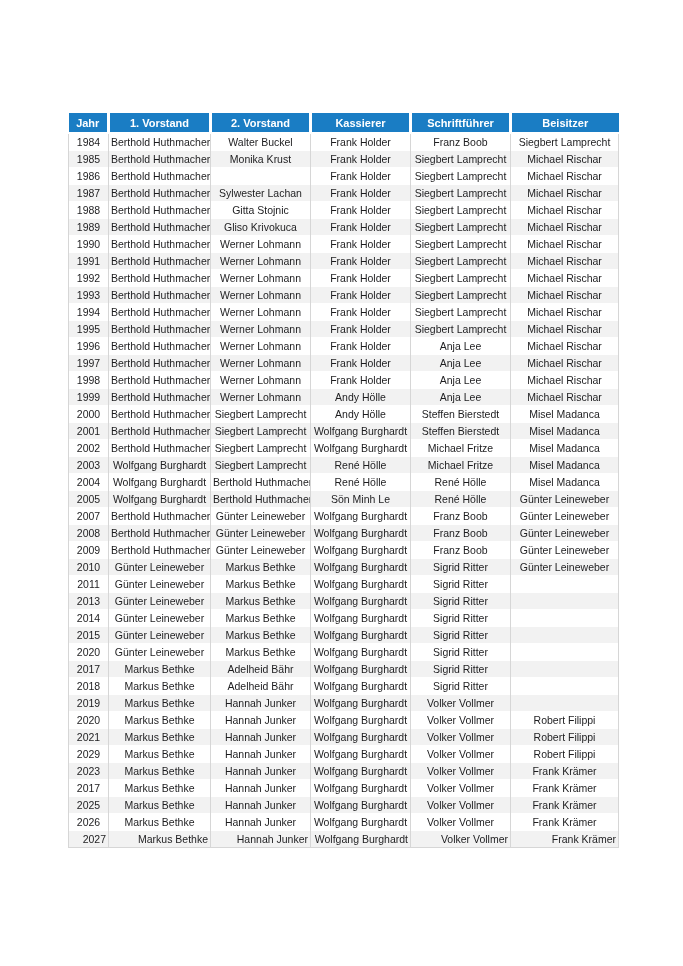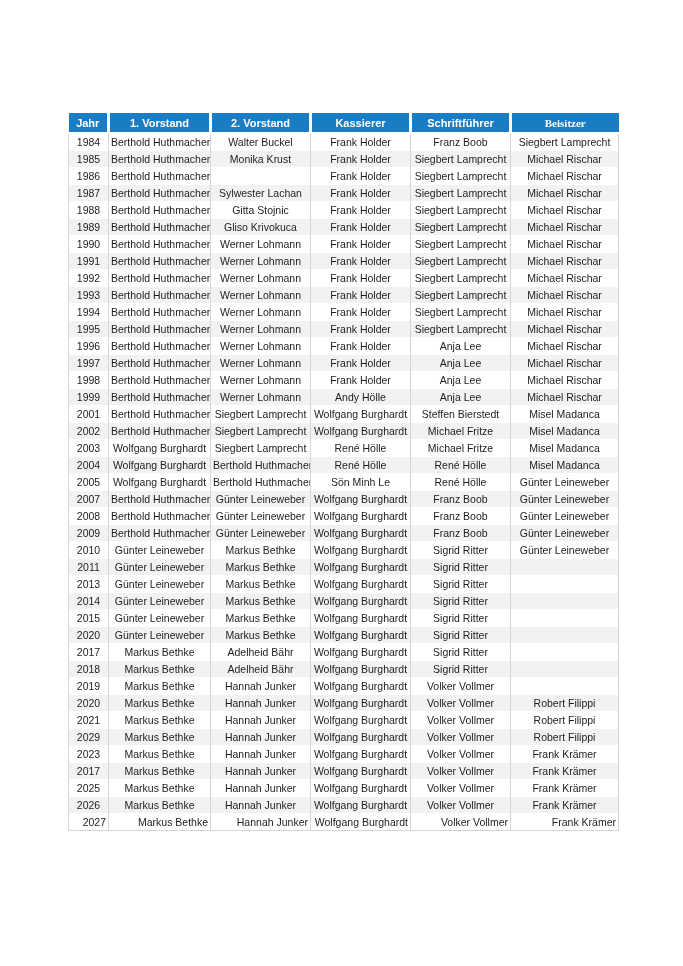--- a/index.html
+++ b/index.html
@@ -37,21 +37,20 @@
     text-align: center;
     vertical-align: middle;
     padding: 0 2px;
     border-right: 3px solid #ffffff;
     border-bottom: 2px solid #ffffff;
     white-space: nowrap;
     overflow: hidden;
   }
   table.board-table th:last-child {
     border-right: none;
-    font-family: Liberation Serif, serif;
   }
   table.board-table td {
     font-size: 10.5px;
     color: var(--text, #1d1d1f);
     height: 16px;
     text-align: center;
     vertical-align: middle;
     padding: 0 2px;
     border-right: 1px solid var(--border, #d6d6d6);
     border-top: 1px solid #ffffff;
@@ -218,20 +217,28 @@
         </tr>
         <tr>
           <td>1999</td>
           <td>Berthold Huthmacher</td>
           <td>Werner Lohmann</td>
           <td>Andy Hölle</td>
           <td>Anja Lee</td>
           <td>Michael Rischar</td>
         </tr>
         <tr>
+          <td>2000</td>
+          <td>Berthold Huthmacher</td>
+          <td>Siegbert Lamprecht</td>
+          <td>Andy Hölle</td>
+          <td>Steffen Bierstedt</td>
+          <td>Misel Madanca</td>
+        </tr>
+        <tr>
           <td>2001</td>
           <td>Berthold Huthmacher</td>
           <td>Siegbert Lamprecht</td>
           <td>Wolfgang Burghardt</td>
           <td>Steffen Bierstedt</td>
           <td>Misel Madanca</td>
         </tr>
         <tr>
           <td>2002</td>
           <td>Berthold Huthmacher</td>

